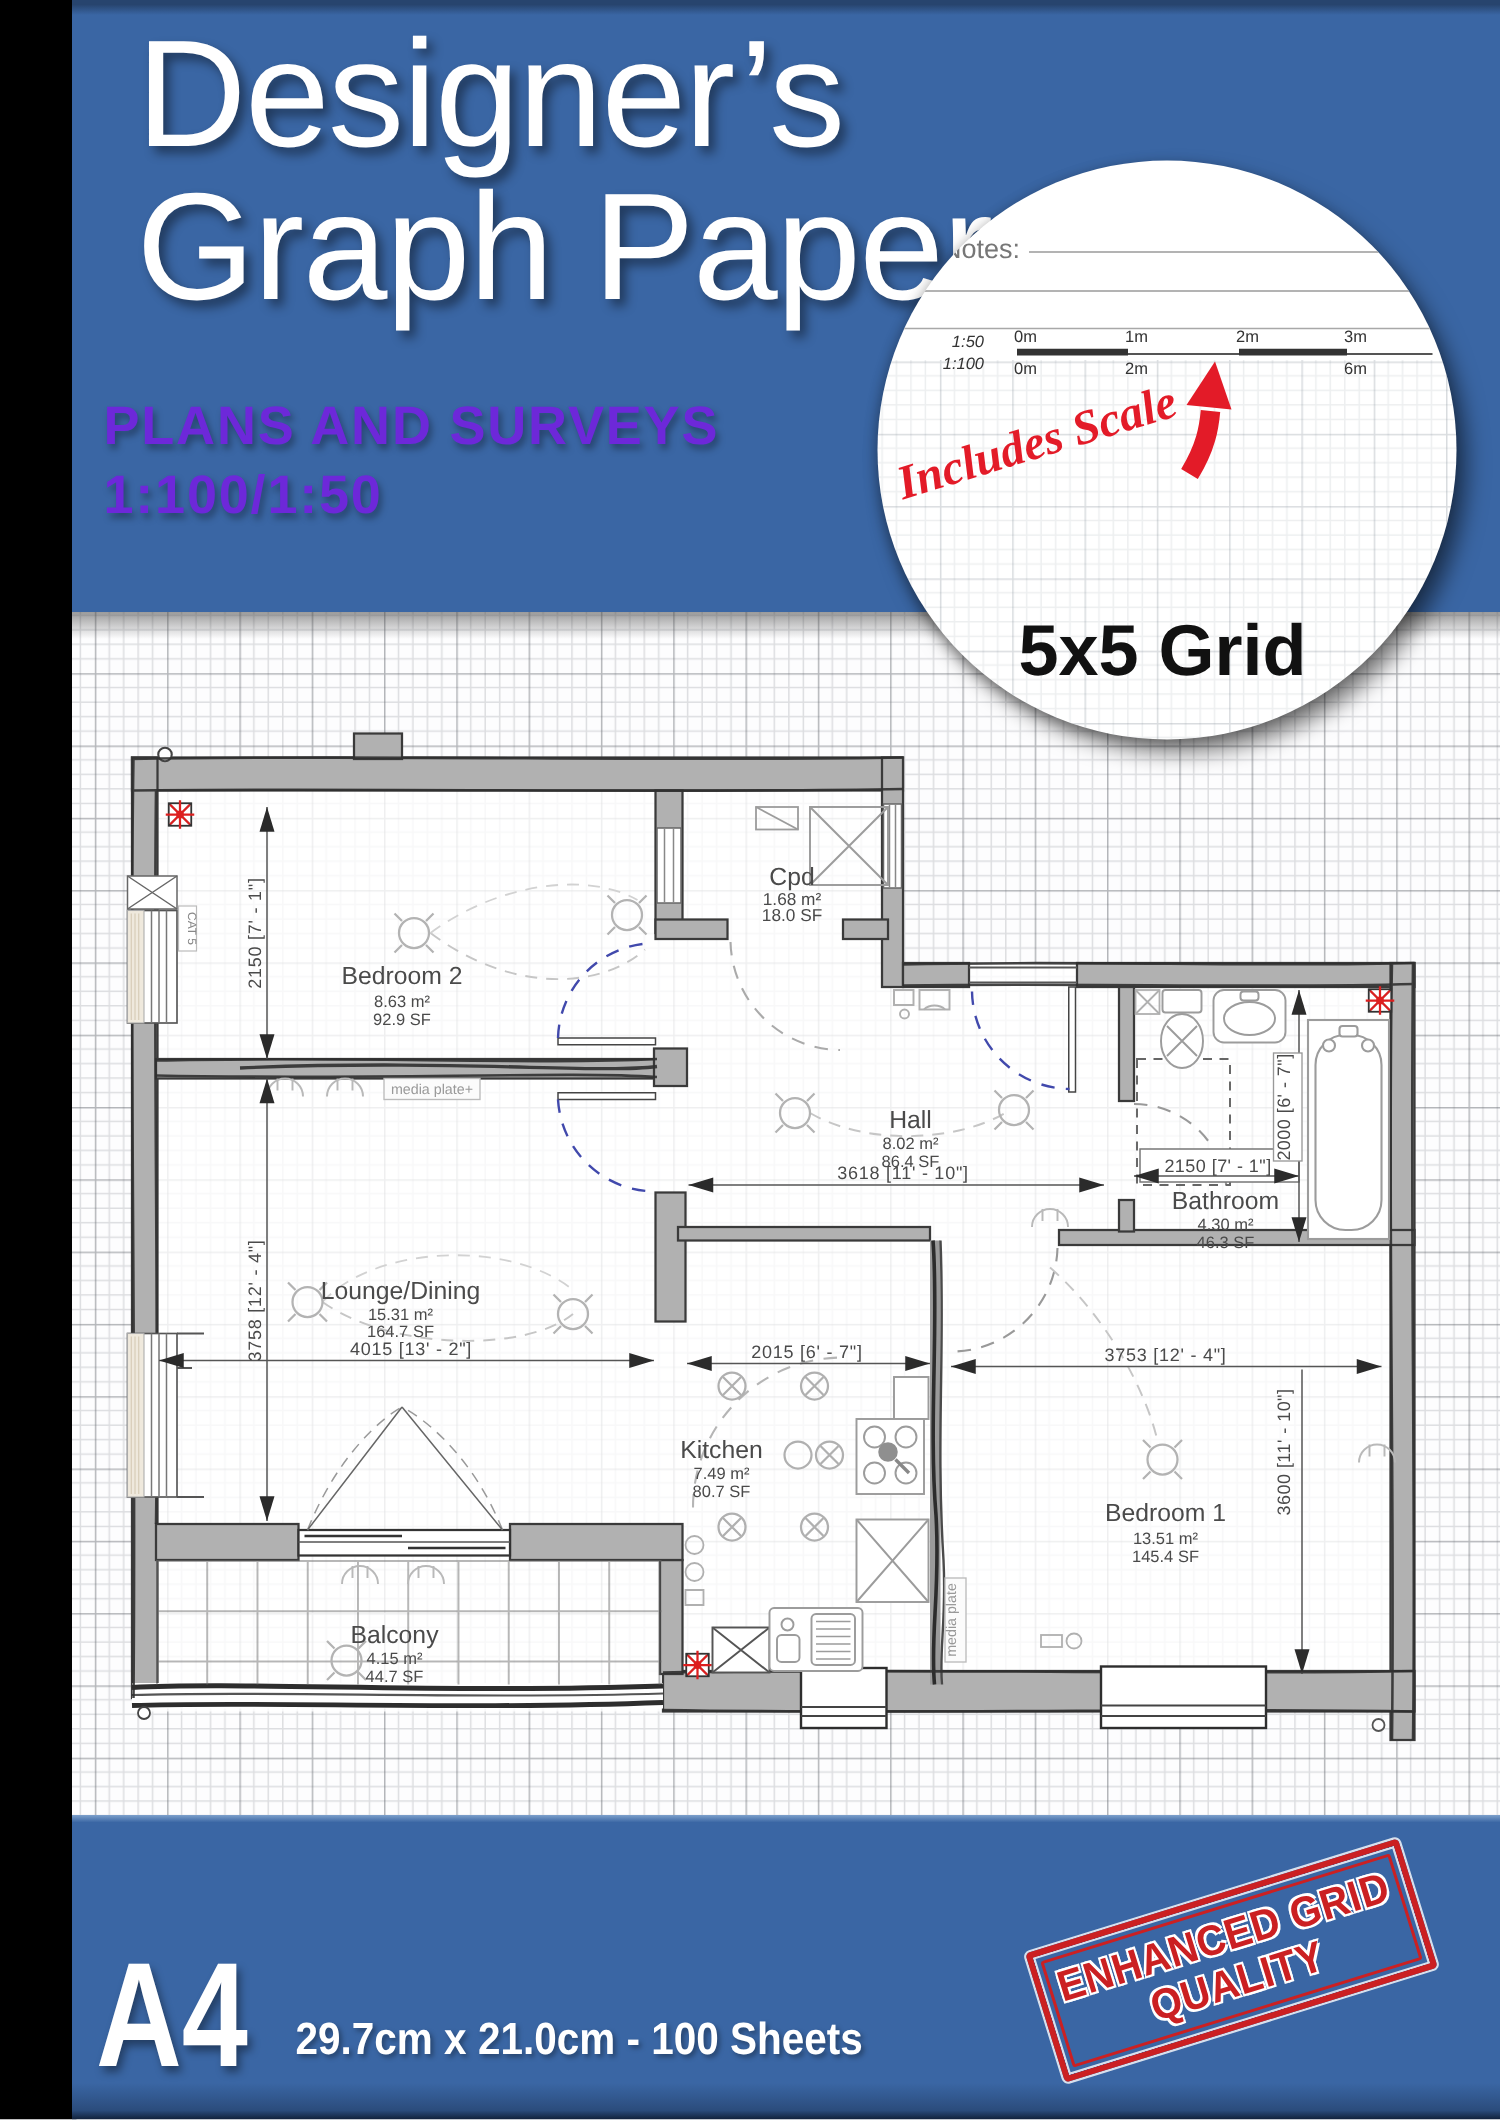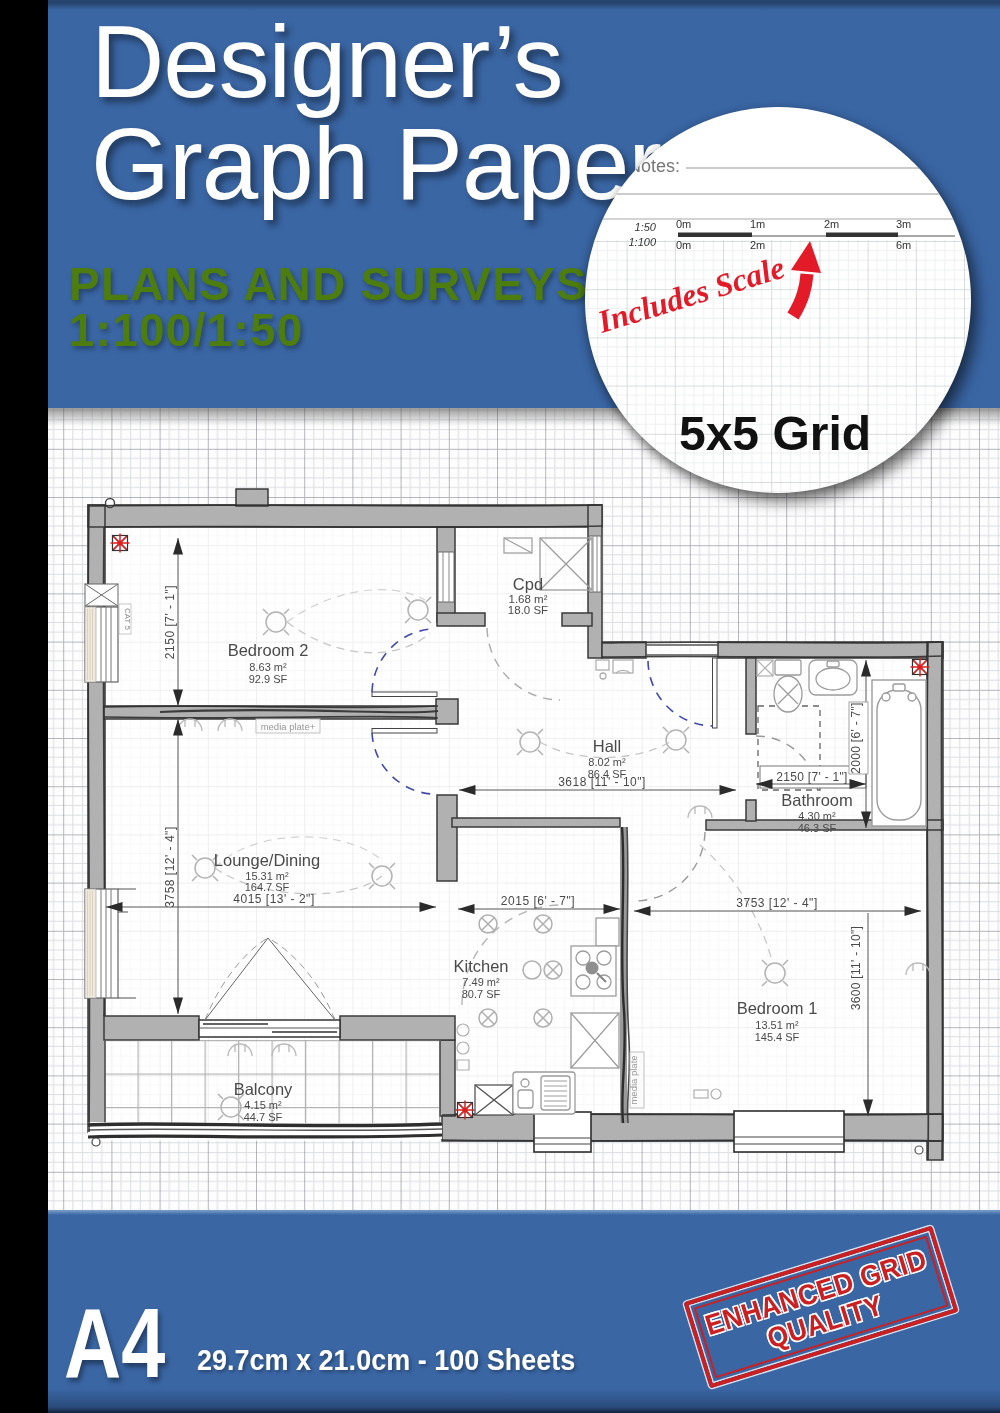--- a/index.html
+++ b/index.html
@@ -14,21 +14,21 @@
 
 <div class="abs" style="left:48px;top:0;width:3px;height:1413px;background:#16263f;opacity:.85;"></div>
 
 <div class="abs" style="left:48px;top:0;width:952px;height:408px;
   background:linear-gradient(to bottom,#27446e 0,#27446e 3px,#3a66a4 10px,#3a66a4 100%);"></div>
 
 <div class="abs" style="left:63px;top:11px;width:700px;color:#fff;font-weight:normal;
   font-size:101.5px;line-height:102px;letter-spacing:-1px;
   text-shadow:4px 5px 7px rgba(0,0,0,0.45);margin-left:28px;">Designer’s<br>Graph Paper</div>
 
-<div class="abs" style="left:69px;top:261px;color:#4d7c0f;font-weight:bold;font-size:46px;line-height:46px;letter-spacing:1.2px;
+<div class="abs" style="left:69px;top:261px;color:#6d28d9;font-weight:bold;font-size:36px;line-height:46px;letter-spacing:1.2px;
   text-shadow:2px 3px 5px rgba(0,0,0,0.35);">PLANS AND SURVEYS<br>1:100/1:50</div>
 
 <div class="abs" style="left:48px;top:408px;width:952px;height:802px;background-color:#fdfdfe;"></div>
 
 <svg id="plan" class="abs" style="left:48px;top:408px;" width="952" height="802" viewBox="48 408 952 802">
 <defs>
   <pattern id="pgrid" width="48.2" height="48.2" patternUnits="userSpaceOnUse" patternTransform="translate(63.2,63.2)">
     <rect width="48.2" height="48.2" fill="none"></rect>
     <path d="M0,9.64H48.2M0,19.28H48.2M0,28.92H48.2M0,38.56H48.2M9.64,0V48.2M19.28,0V48.2M28.92,0V48.2M38.56,0V48.2" stroke="rgba(135,140,146,0.28)" stroke-width="1"></path>
     <path d="M0,0.5H48.2M0.5,0V48.2" stroke="rgba(108,112,118,0.50)" stroke-width="1"></path>

